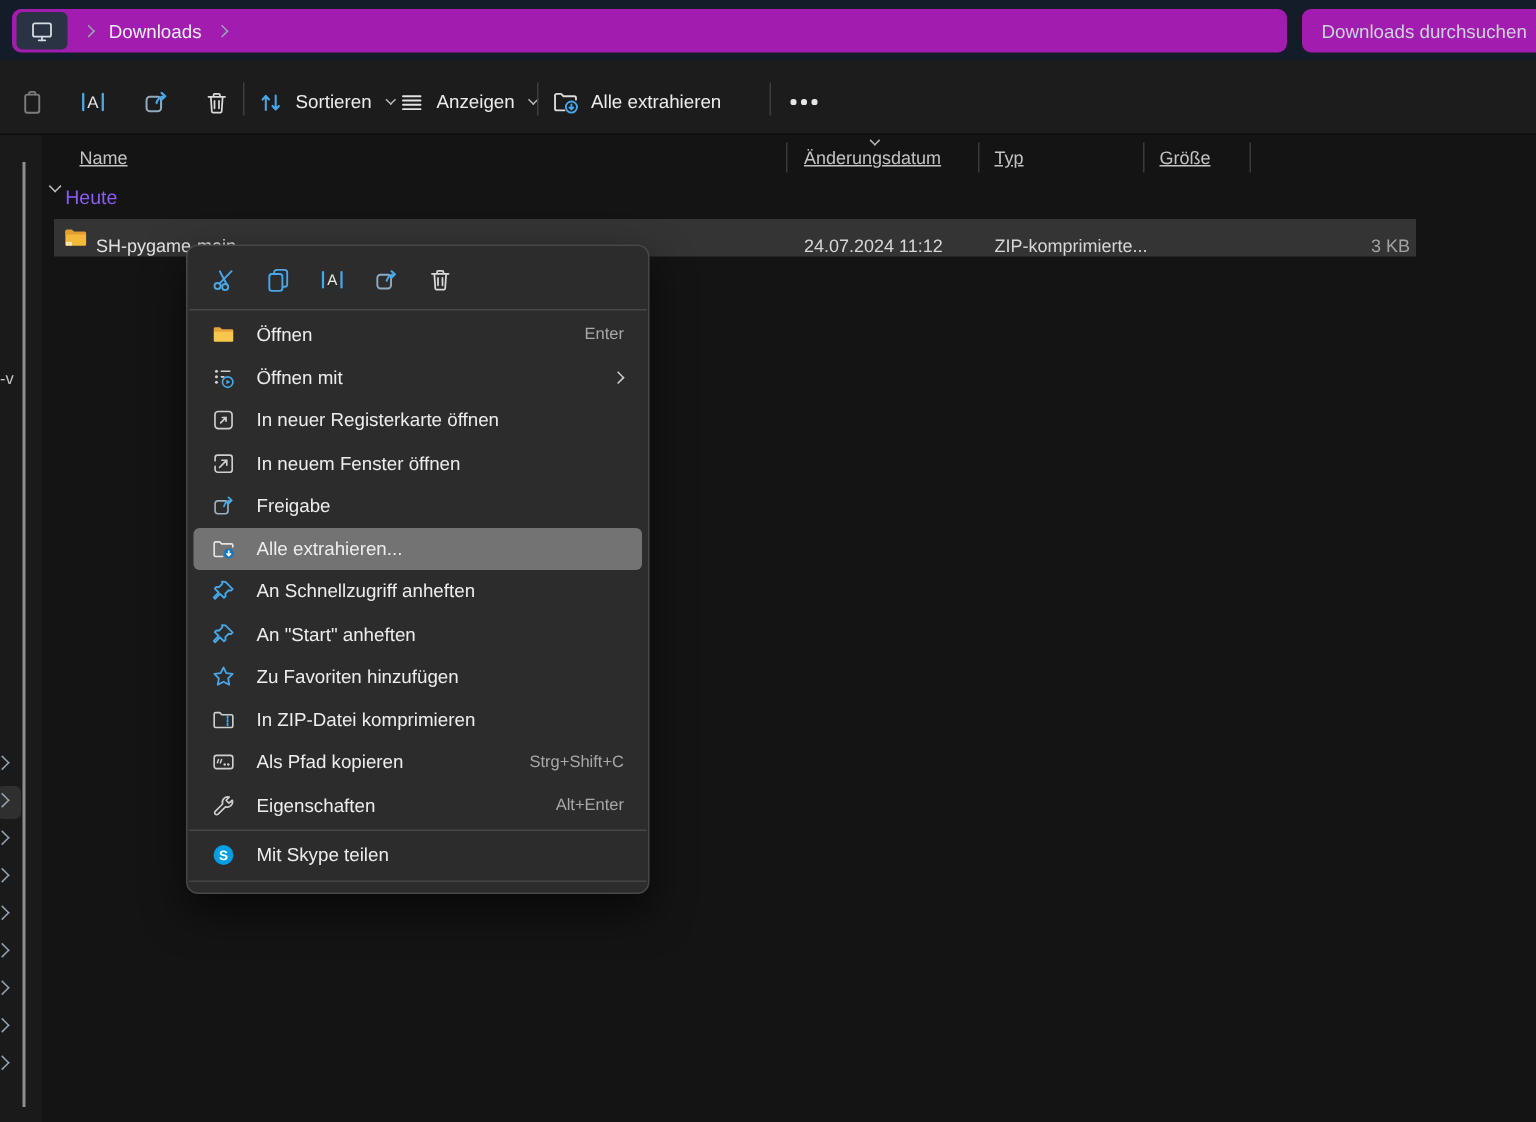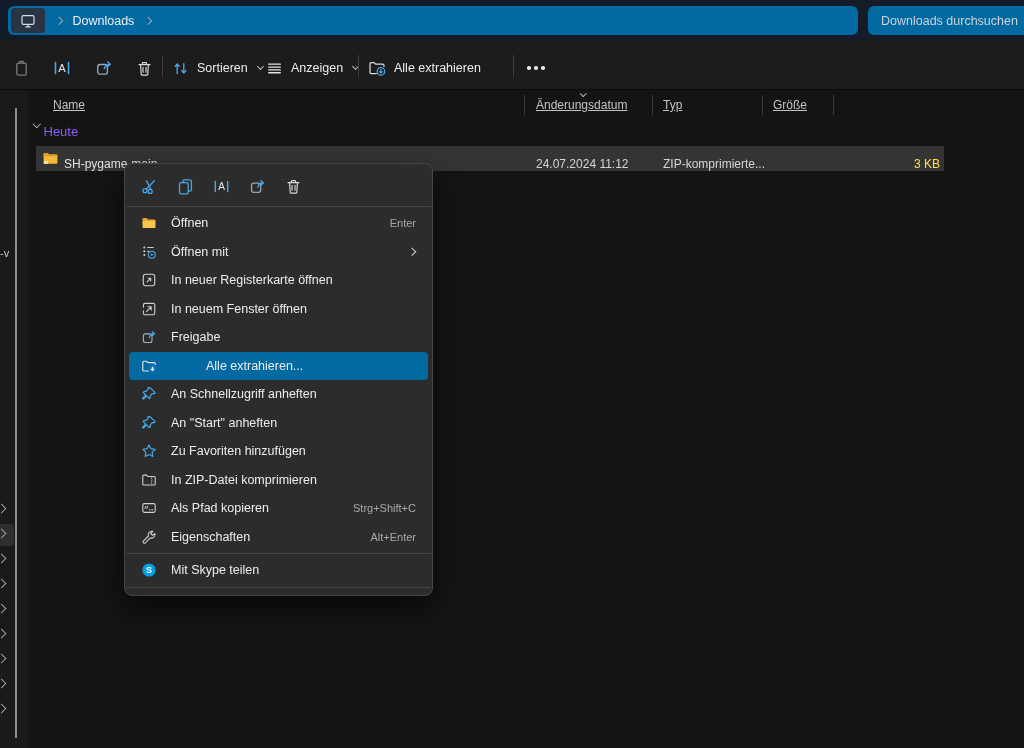--- a/index.html
+++ b/index.html
@@ -4,21 +4,21 @@
 <style>
   * { box-sizing: border-box; }
   html,body { margin:0; padding:0; background:#000; }
   .window {
     position:relative; width:1024px; height:748px; overflow:hidden;
     background:#141414; font-family:"Liberation Sans", sans-serif;
     color:#e8e8e8; -webkit-font-smoothing:antialiased;
   }
   
   .topbar { position:absolute; left:0; top:0; width:1024px; height:40px; background:#151c29; }
-  .pill { position:absolute; top:6px; height:29px; background:#0369a1; border-radius:6px; display:flex; align-items:center; }
+  .pill { position:absolute; top:6px; height:29px; background:#a21caf; border-radius:6px; display:flex; align-items:center; }
   .addr { left:8px; width:850px; }
   .search { left:868px; width:170px; padding-left:13px; }
   .search span { color:#ccd3dd; font-size:12.5px; }
   .pcbtn { width:34px; height:25px; margin-left:3px; border-radius:4px; display:flex; align-items:center; justify-content:center; background:#2a3344; }
   .chev { display:inline-block; border-right:1.4px solid currentColor; border-bottom:1.4px solid currentColor; }
   .chev.r { transform:rotate(-45deg); }
   .chev.d { transform:rotate(45deg); }
   .bc-chev { width:5.5px; height:5.5px; color:#9aa5b4; margin:0 11px; }
   .bc-label { color:#eceff4; font-size:12.5px; }
   
@@ -33,35 +33,35 @@
   .colhdr { position:absolute; top:92px; height:26px; display:flex; align-items:center; color:#c3c3c3; font-size:12px;text-decoration:underline; }
   .cdiv { position:absolute; top:95px; width:1px; height:20px; background:#3a3a3a; }
   .sortcaret { position:absolute; left:581px; top:91px; width:4.5px; height:4.5px; color:#b5b5b5; }
   .grouprow { position:absolute; left:34px; top:124px; height:18px; display:flex; align-items:flex-start; gap:4px; font-size:13px; color:#8b5cf6; }
   .g-chev { width:5.5px; height:5.5px; color:#b9b9b9; margin-top:-3px; }
   .filerow { position:absolute; left:36px; top:146px; width:908px; height:25px; background:#343434; display:flex; align-items:flex-end; font-size:12px; color:#e2e2e2; }
   .filerow .fname { margin-left:28px; }
   .filerow .ficon { position:absolute; left:6px; top:4px; }
   .filerow .fdate { position:absolute; left:500px; color:#d6d6d6; }
   .filerow .ftype { position:absolute; left:627px; color:#d6d6d6; }
-  .filerow .fsize { position:absolute; right:4px; color:#fde047; }
+  .filerow .fsize { position:absolute; right:4px; color:#a3a3a3; }
   
   .sliver { position:absolute; left:0; top:90px; width:28px; height:658px; background:#1a1a1a; }
   .scrollline { position:absolute; left:15px; top:18px; width:2px; height:630px; background:#8f8f8f; }
   .navfrag { position:absolute; left:0; top:157px; font-size:11px; color:#c6c6c6; }
   .tchev { position:absolute; left:-2px; width:7px; height:7px; color:#93a2b2; }
   .tchev-hl { position:absolute; left:-2px; top:434px; width:16px; height:22px; background:#2f2f2f; border-radius:4px; }
   
   .menu { position:absolute; left:124px; top:163px; width:309px; background:#2c2c2c; border:1px solid #474747; border-radius:8px; box-shadow:0 12px 28px rgba(0,0,0,.6); padding:4px 0 5px 0; }
   .qrow { display:flex; align-items:center; height:36px; padding:0 9px; gap:5px; }
   .qbtn { width:31px; height:30px; border-radius:4px; display:flex; align-items:center; justify-content:center; }
   .msep { height:1px; background:#464646; margin:2px 1px; }
   .mitem { display:flex; align-items:center; height:28.5px; margin:0 4px; border-radius:4px; padding:0 12px; color:#ededed; font-size:12.5px; }
   .mitem .micon { width:16px; height:16px; margin-right:14px; flex:0 0 auto; }
-  .mitem.hl { background:#0369a1;gap:35px; }
+  .mitem.hl { background:#737373; }
   .mshort { margin-left:auto; color:#a8a8a8; font-size:11px; }
   .msub { margin-left:auto; width:5.5px; height:5.5px; color:#cfcfcf; margin-right:2px; }
   svg { display:block; }
   svg path, svg rect, svg circle { stroke-linecap:round; stroke-linejoin:round; }
 </style>
 </head>
 <body>
 
 <div class="window">
 

